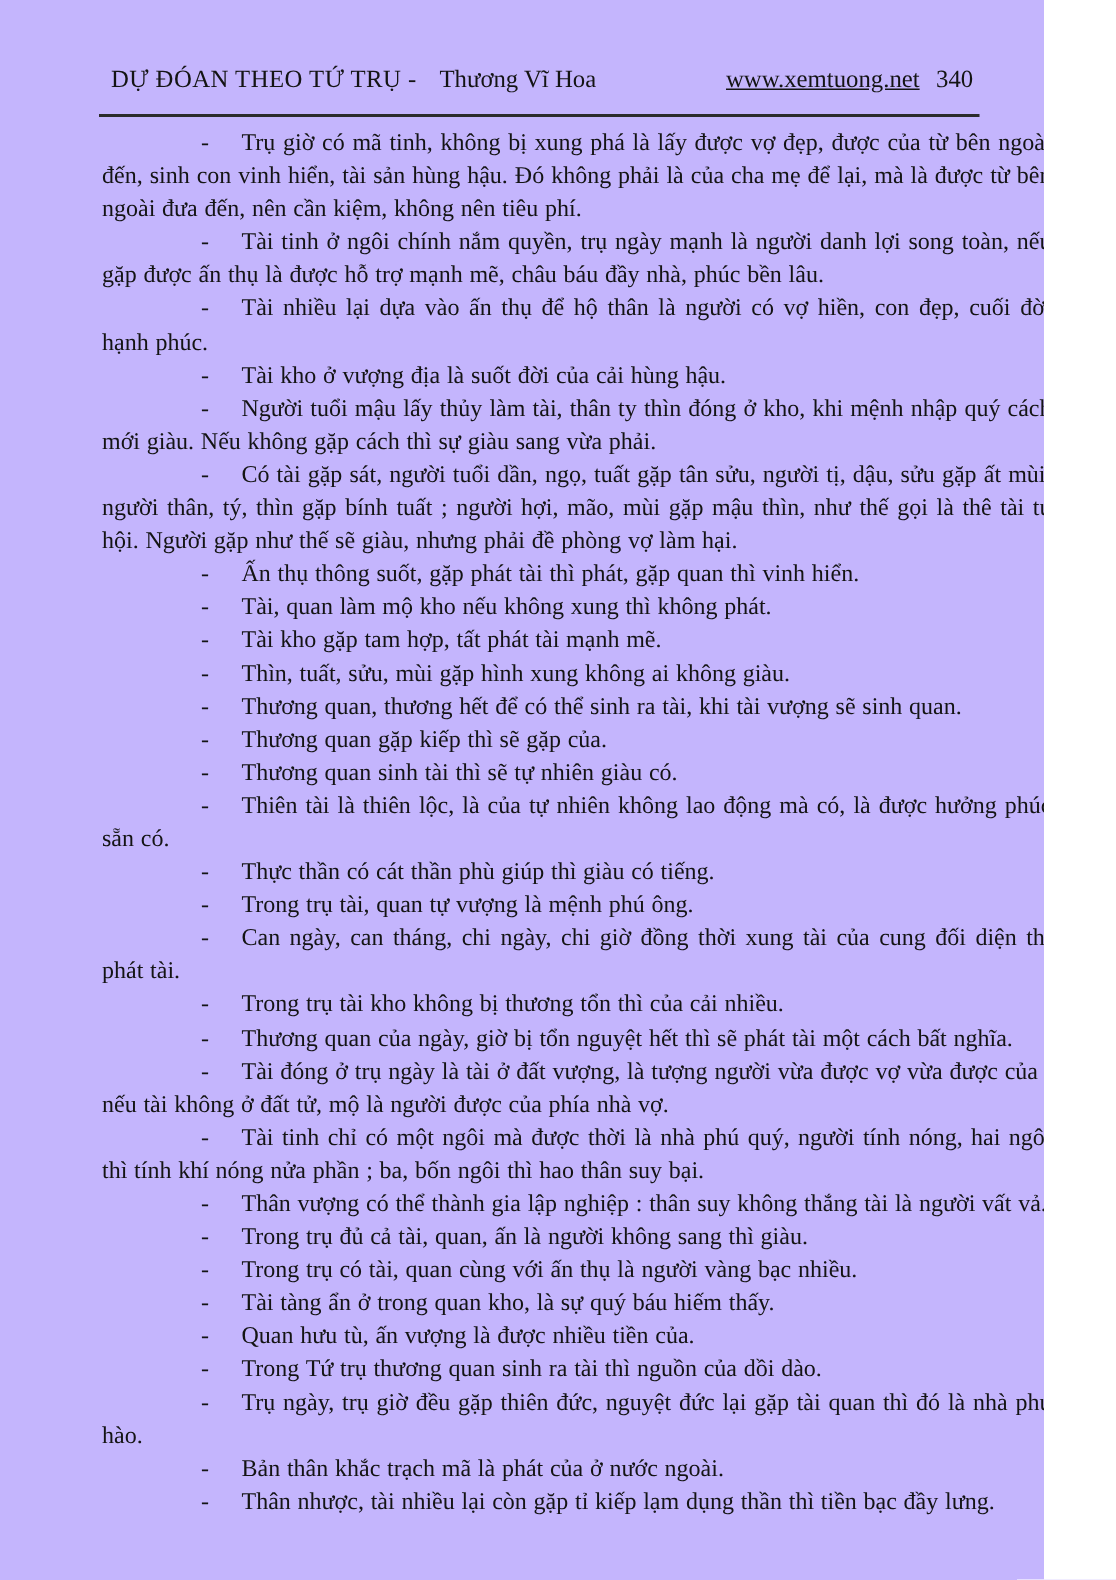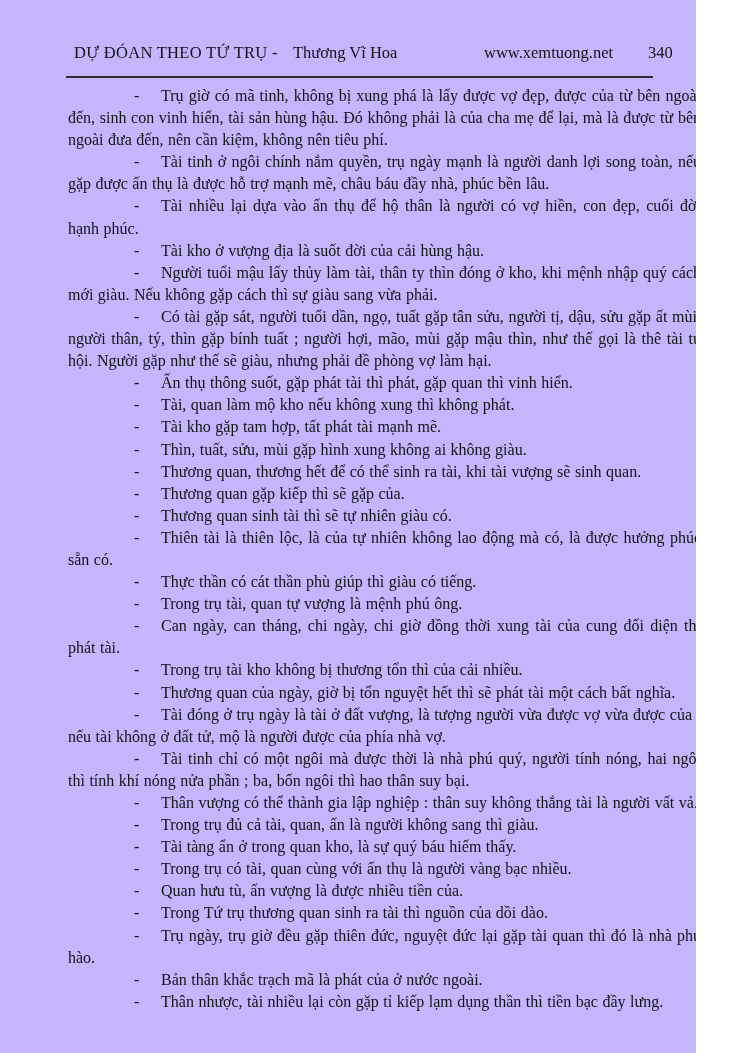--- a/index.html
+++ b/index.html
@@ -24,22 +24,22 @@
   }
   .hdr span, .hdr a {
     position: absolute;
     top: 43px;
     font-size: 16.5px;
     white-space: nowrap;
     color: #141414;
   }
   .h-title  { left: 74px;  letter-spacing: 0.3px; }
   .h-author { left: 293px; }
-  .h-link   { left: 484px; cursor: pointer; }
-  .h-page   { left: 648px; text-align: right; }
+  .h-link   { left: 484px; text-decoration: underline; cursor: pointer; }
+  .h-page   { left: 624px; text-align: right; }
   .rule {
     position: absolute;
     left: 66px;
     right: 43px;
     top: 76px;
     height: 2px;
     background: #2b2b2b;
   }
   
   .content {
@@ -93,22 +93,22 @@
     <p><span class="dash">-</span><span>Thiên tài là thiên lộc, là của tự nhiên không lao động mà có, là được hưởng phúc sẵn có.</span></p>
     <p><span class="dash">-</span><span>Thực thần có cát thần phù giúp thì giàu có tiếng.</span></p>
     <p><span class="dash">-</span><span>Trong trụ tài, quan tự vượng là mệnh phú ông.</span></p>
     <p><span class="dash">-</span><span>Can ngày, can tháng, chi ngày, chi giờ đồng thời xung tài của cung đối diện thì phát tài.</span></p>
     <p><span class="dash">-</span><span>Trong trụ tài kho không bị thương tổn thì của cải nhiều.</span></p>
     <p><span class="dash">-</span><span>Thương quan của ngày, giờ bị tổn nguyệt hết thì sẽ phát tài một cách bất nghĩa.</span></p>
     <p><span class="dash">-</span><span>Tài đóng ở trụ ngày là tài ở đất vượng, là tượng người vừa được vợ vừa được của ; nếu tài không ở đất tử, mộ là người được của phía nhà vợ.</span></p>
     <p><span class="dash">-</span><span>Tài tinh chỉ có một ngôi mà được thời là nhà phú quý, người tính nóng, hai ngôi thì tính khí nóng nửa phần ; ba, bốn ngôi thì hao thân suy bại.</span></p>
     <p><span class="dash">-</span><span>Thân vượng có thể thành gia lập nghiệp : thân suy không thắng tài là người vất vả.</span></p>
     <p><span class="dash">-</span><span>Trong trụ đủ cả tài, quan, ấn là người không sang thì giàu.</span></p>
+    <p><span class="dash">-</span><span>Trong trụ có tài, quan cùng với ấn thụ là người vàng bạc nhiều.</span></p>
     <p><span class="dash">-</span><span>Tài tàng ẩn ở trong quan kho, là sự quý báu hiếm thấy.</span></p>
-    <p><span class="dash">-</span><span>Trong trụ có tài, quan cùng với ấn thụ là người vàng bạc nhiều.</span></p>
     <p><span class="dash">-</span><span>Quan hưu tù, ấn vượng là được nhiều tiền của.</span></p>
     <p><span class="dash">-</span><span>Trong Tứ trụ thương quan sinh ra tài thì nguồn của dồi dào.</span></p>
     <p><span class="dash">-</span><span>Trụ ngày, trụ giờ đều gặp thiên đức, nguyệt đức lại gặp tài quan thì đó là nhà phú hào.</span></p>
     <p><span class="dash">-</span><span>Bản thân khắc trạch mã là phát của ở nước ngoài.</span></p>
     <p><span class="dash">-</span><span>Thân nhược, tài nhiều lại còn gặp tỉ kiếp lạm dụng thần thì tiền bạc đầy lưng.</span></p>
 
   </div>
 
 </div>
 

